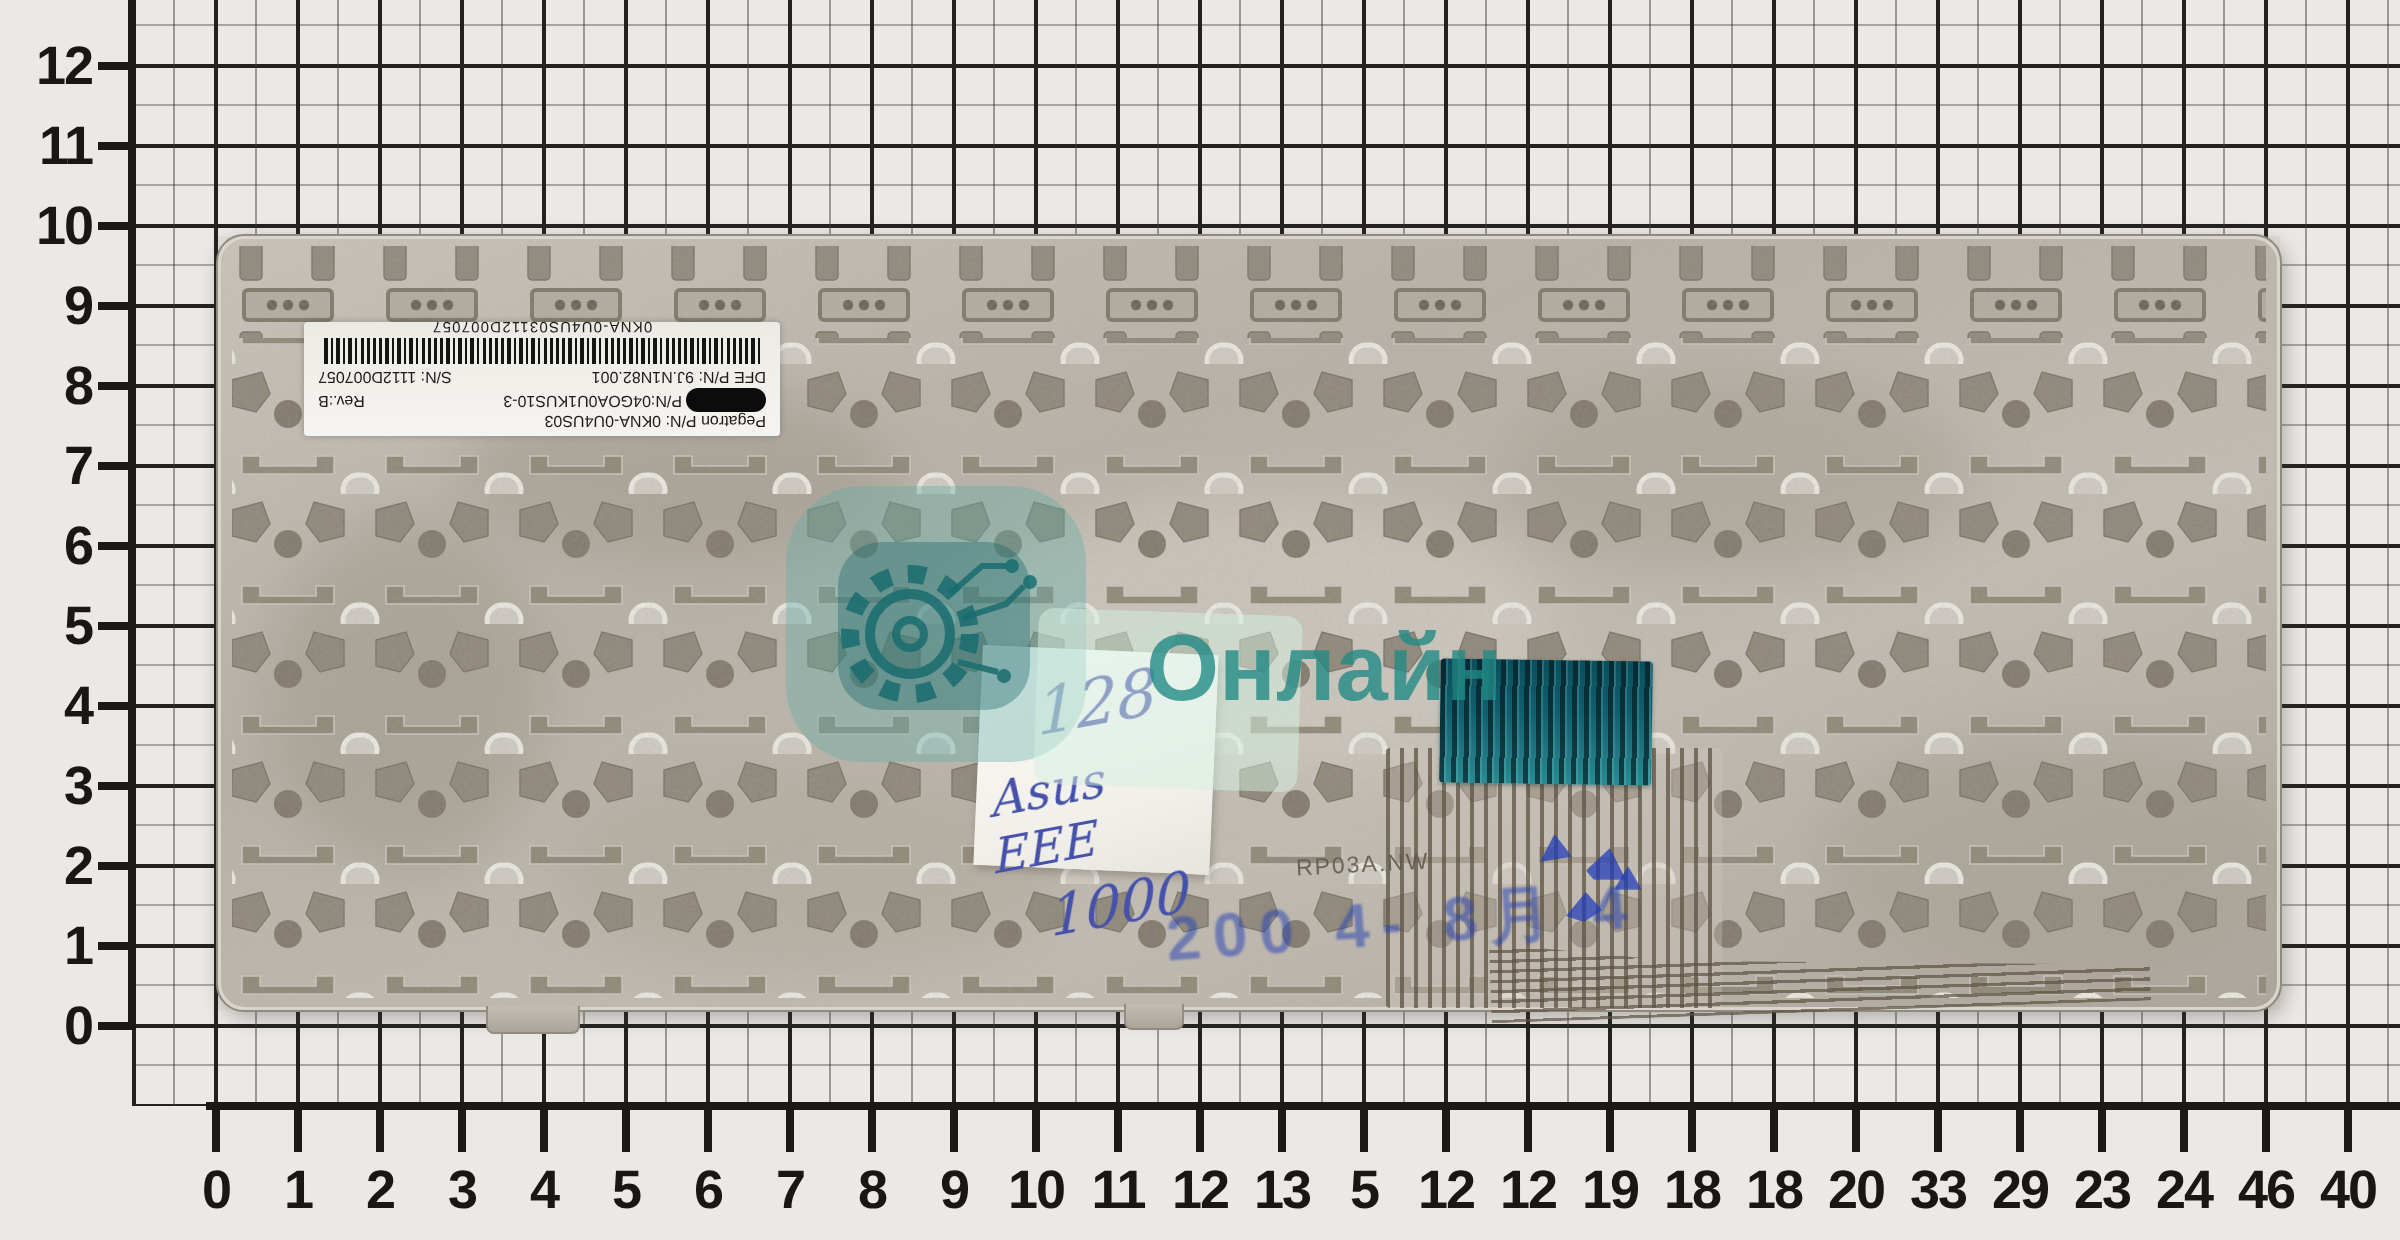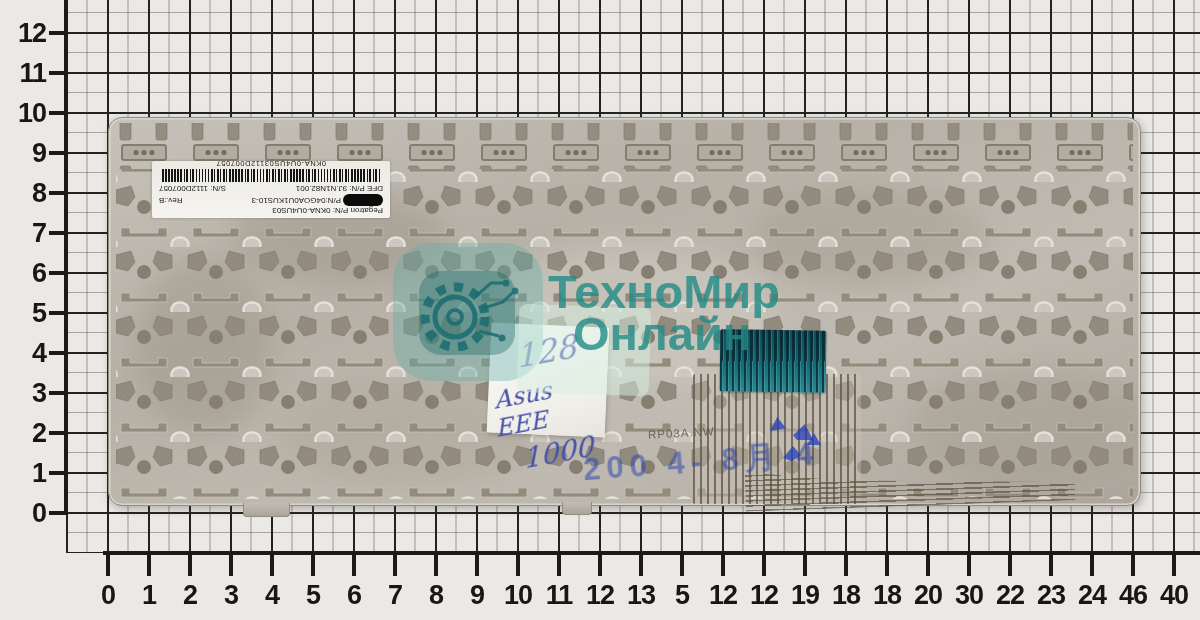--- a/index.html
+++ b/index.html
@@ -279,26 +279,26 @@
         <span class="lab">18</span>
       </div>
 
       <div class="btick" style="--i: 20;">
         <span class="mark"></span>
         <span class="lab">20</span>
       </div>
 
       <div class="btick" style="--i: 21;">
         <span class="mark"></span>
-        <span class="lab">30</span>
+        <span class="lab">33</span>
       </div>
 
       <div class="btick" style="--i: 22;">
         <span class="mark"></span>
-        <span class="lab">22</span>
+        <span class="lab">29</span>
       </div>
 
       <div class="btick" style="--i: 23;">
         <span class="mark"></span>
         <span class="lab">23</span>
       </div>
 
       <div class="btick" style="--i: 24;">
         <span class="mark"></span>
         <span class="lab">24</span>
@@ -415,16 +415,15 @@
         <path d="M86 88 l20 5" stroke-width="3"></path>
       </g>
       <g fill="rgba(22,112,116,.85)">
         <circle cx="113" cy="40" r="3.5"></circle>
         <circle cx="122" cy="48" r="3.5"></circle>
         <circle cx="109" cy="95" r="3.5"></circle>
       </g>
     </svg>
   </div>
   <div class="wm wm-mint"></div>
-  <div class="wm wm-text1">ТехноМир</div>
   <div class="wm wm-text2">Онлайн</div>
 
 </div>
 
 </body></html>

